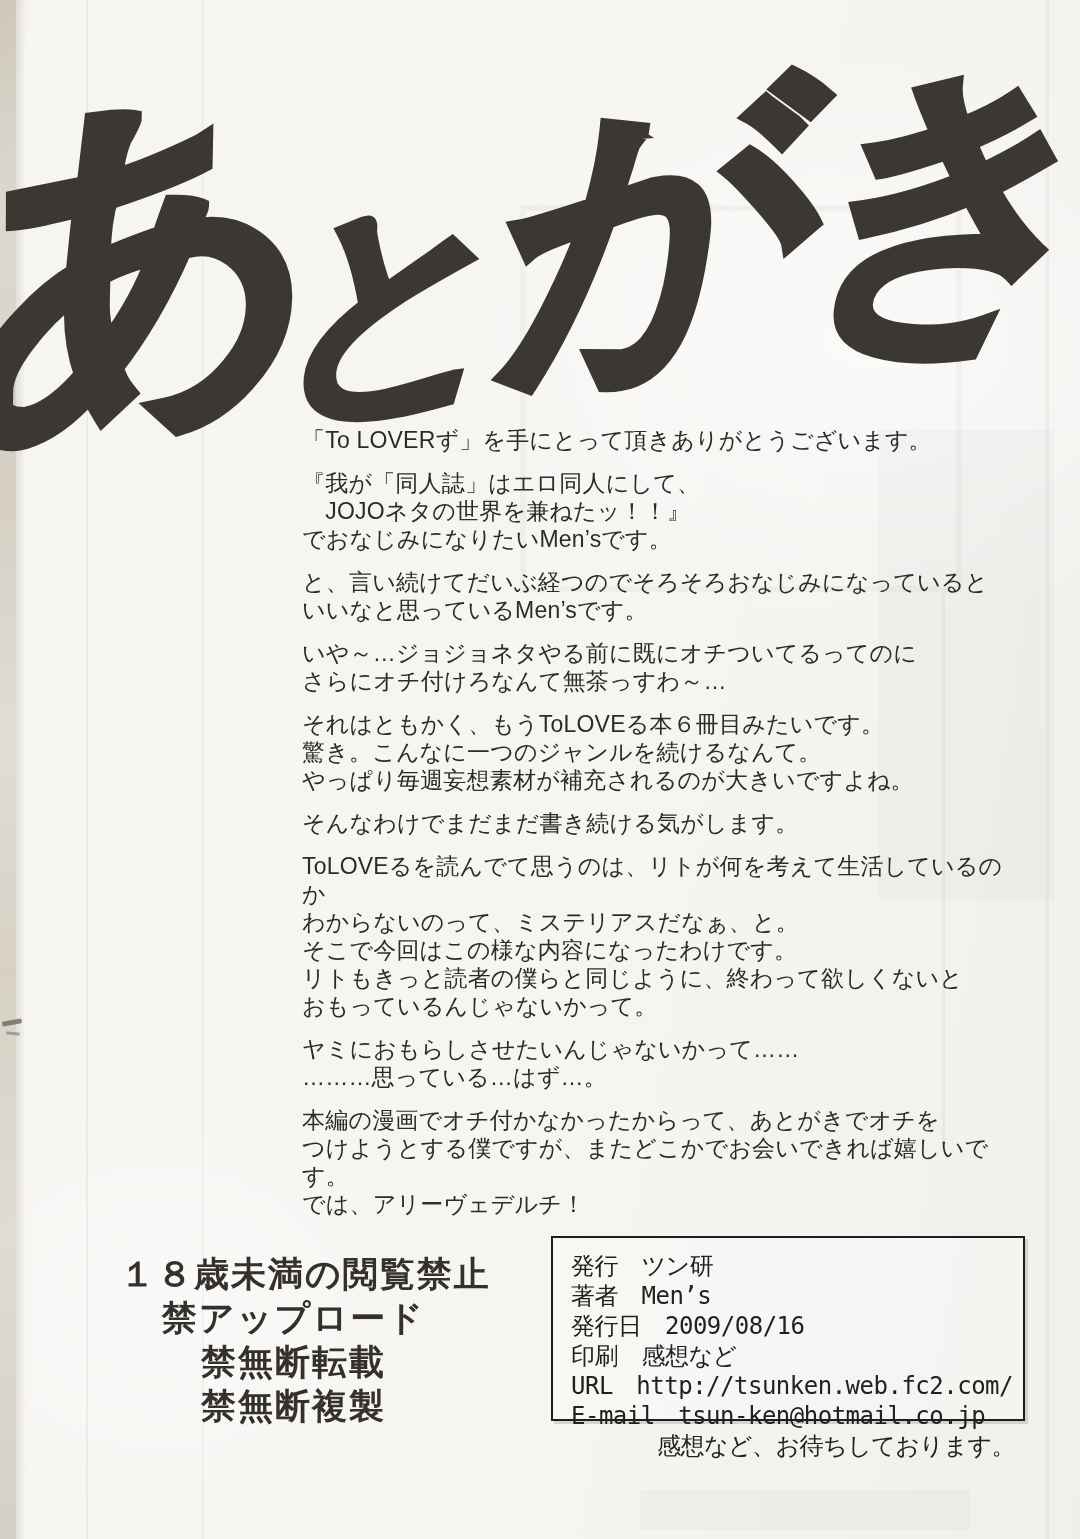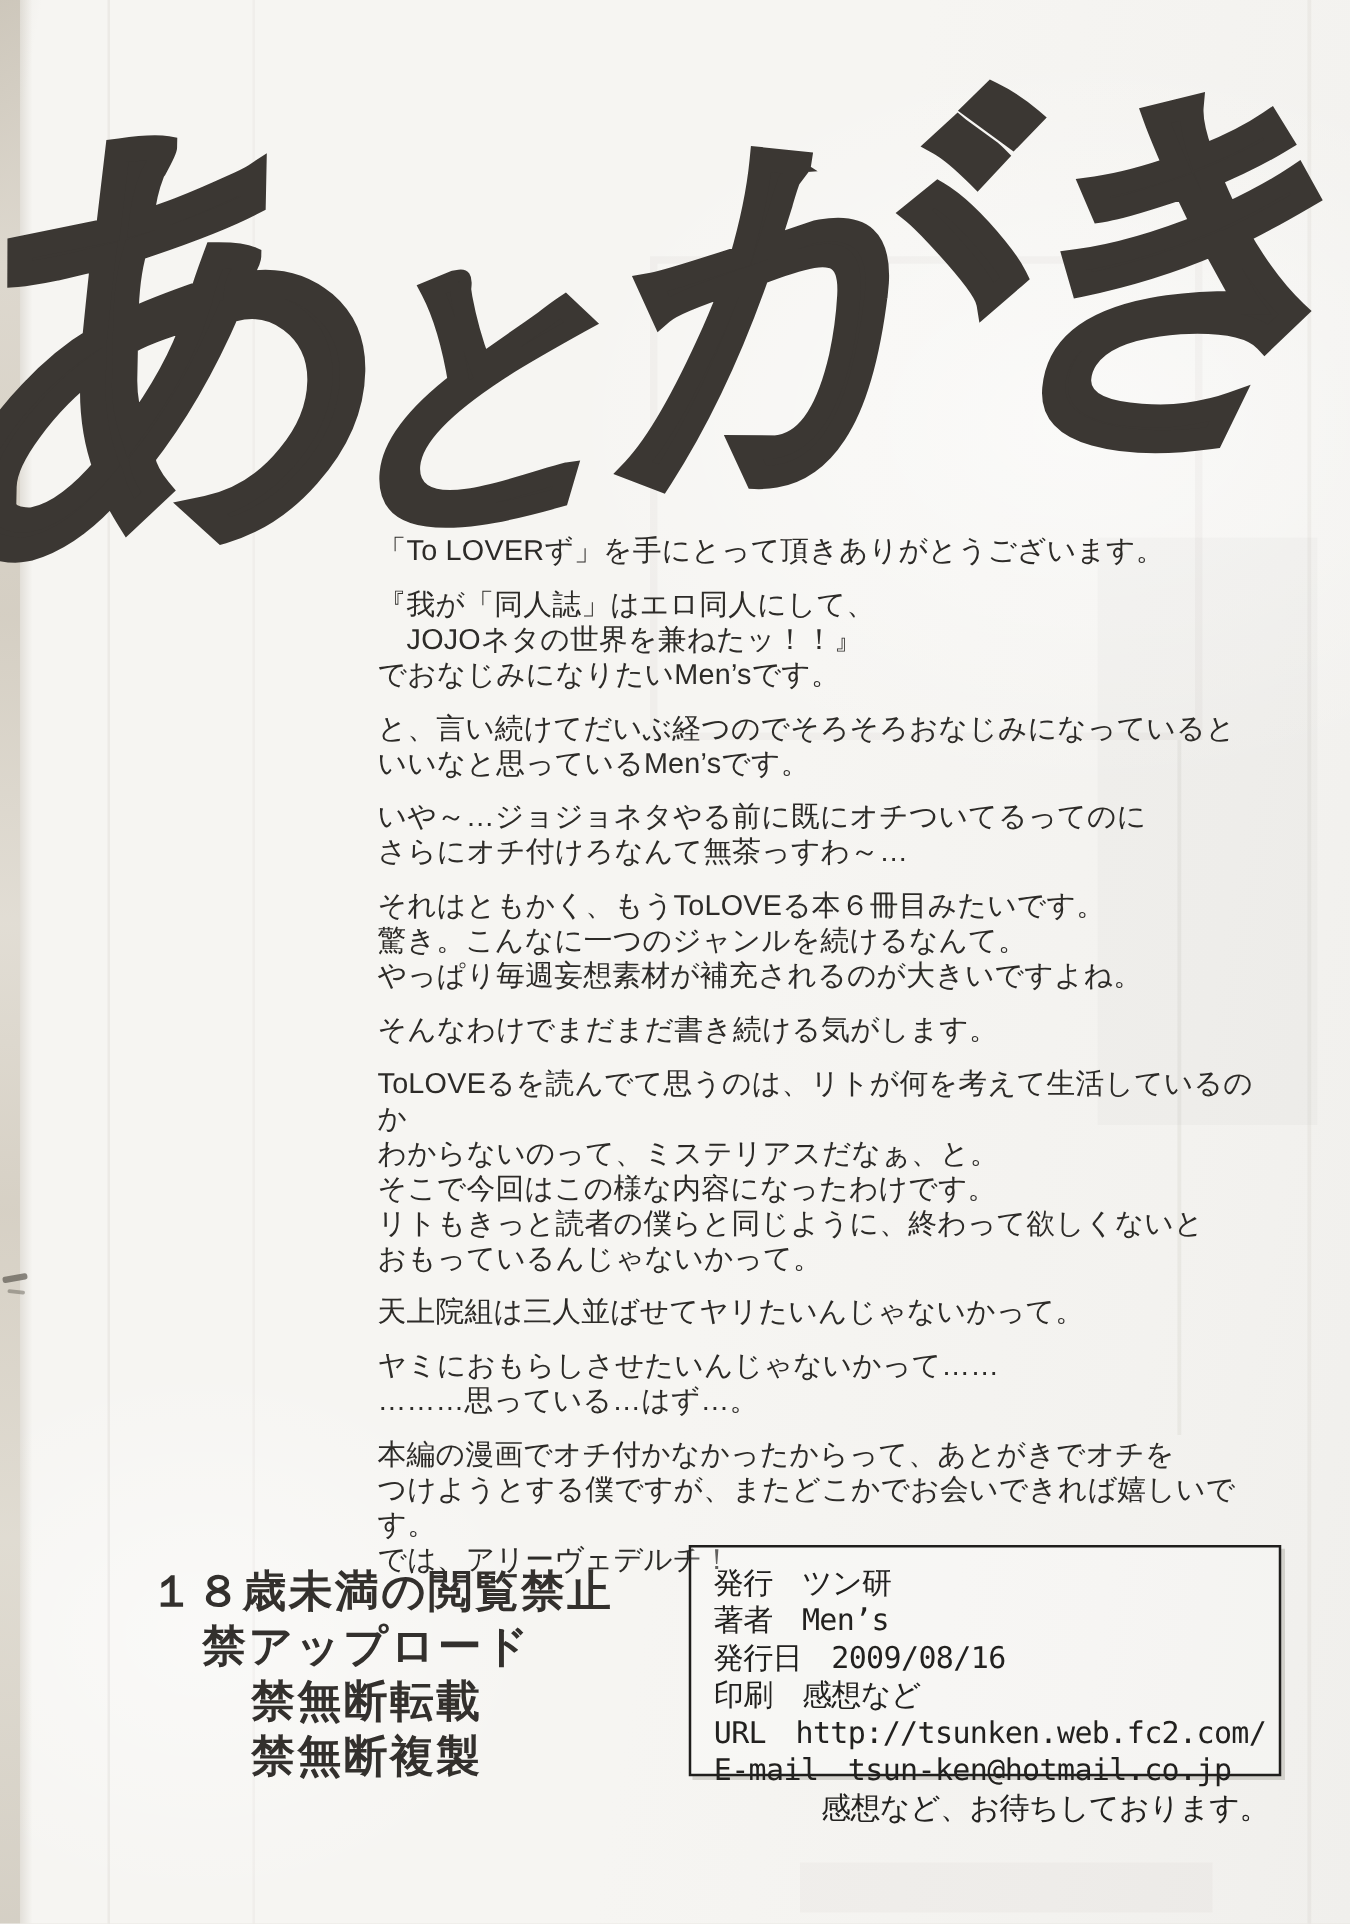--- a/index.html
+++ b/index.html
@@ -126,21 +126,20 @@
 さらにオチ付けろなんて無茶っすわ～…</p>
       <p class="para">それはともかく、もうToLOVEる本６冊目みたいです。
 驚き。こんなに一つのジャンルを続けるなんて。
 やっぱり毎週妄想素材が補充されるのが大きいですよね。</p>
       <p class="para">そんなわけでまだまだ書き続ける気がします。</p>
       <p class="para">ToLOVEるを読んでて思うのは、リトが何を考えて生活しているのか
 わからないのって、ミステリアスだなぁ、と。
 そこで今回はこの様な内容になったわけです。
 リトもきっと読者の僕らと同じように、終わって欲しくないと
 おもっているんじゃないかって。</p>
-      <p class="para">天上院組は三人並ばせてヤリたいんじゃないかって。</p>
       <p class="para">ヤミにおもらしさせたいんじゃないかって……
 ………思っている…はず…。</p>
       <p class="para">本編の漫画でオチ付かなかったからって、あとがきでオチを
 つけようとする僕ですが、またどこかでお会いできれば嬉しいです。
 では、アリーヴェデルチ！</p>
     </div>
 
   <div class="warnings">
       <div class="warning-line">１８歳未満の閲覧禁止</div>
       <div class="warning-line">禁アップロード</div>

